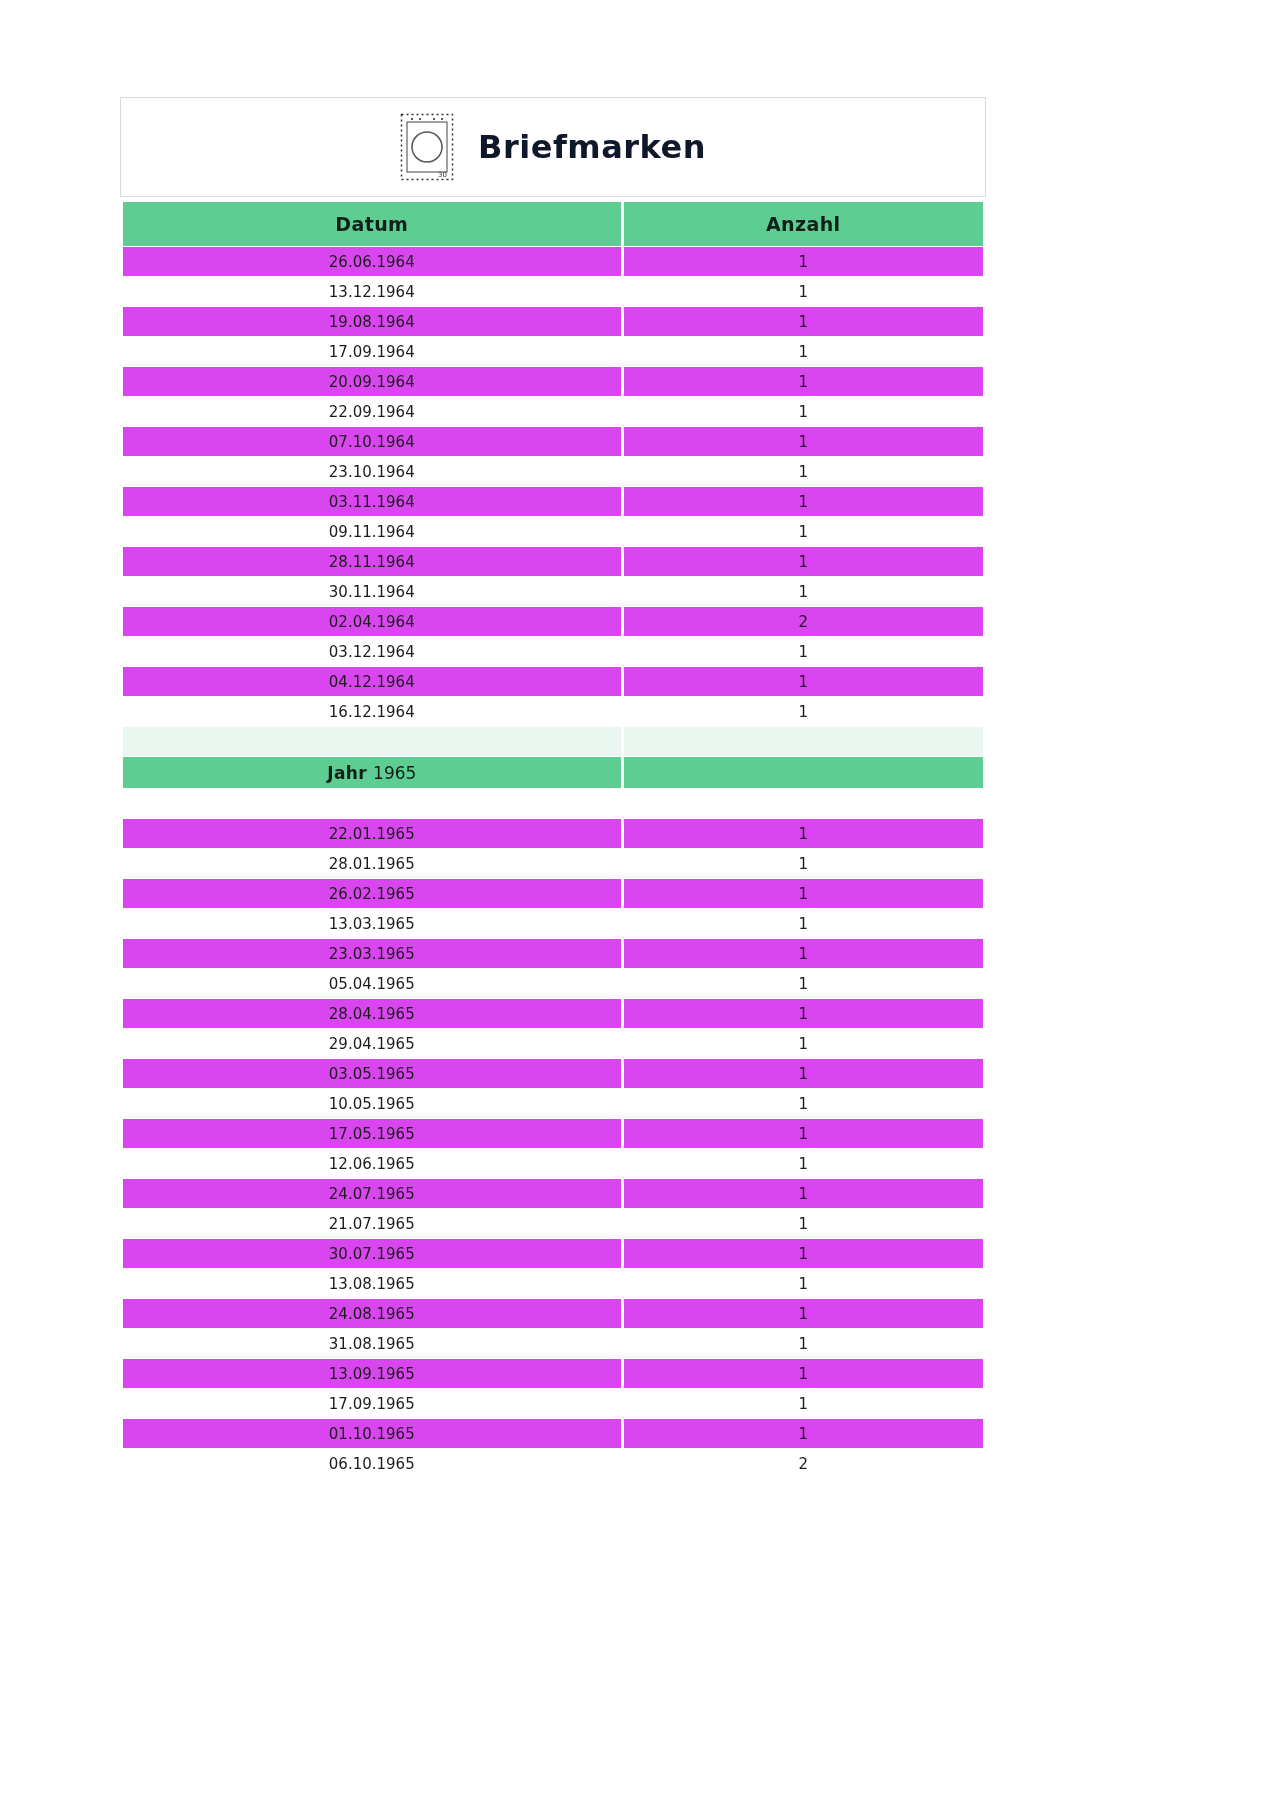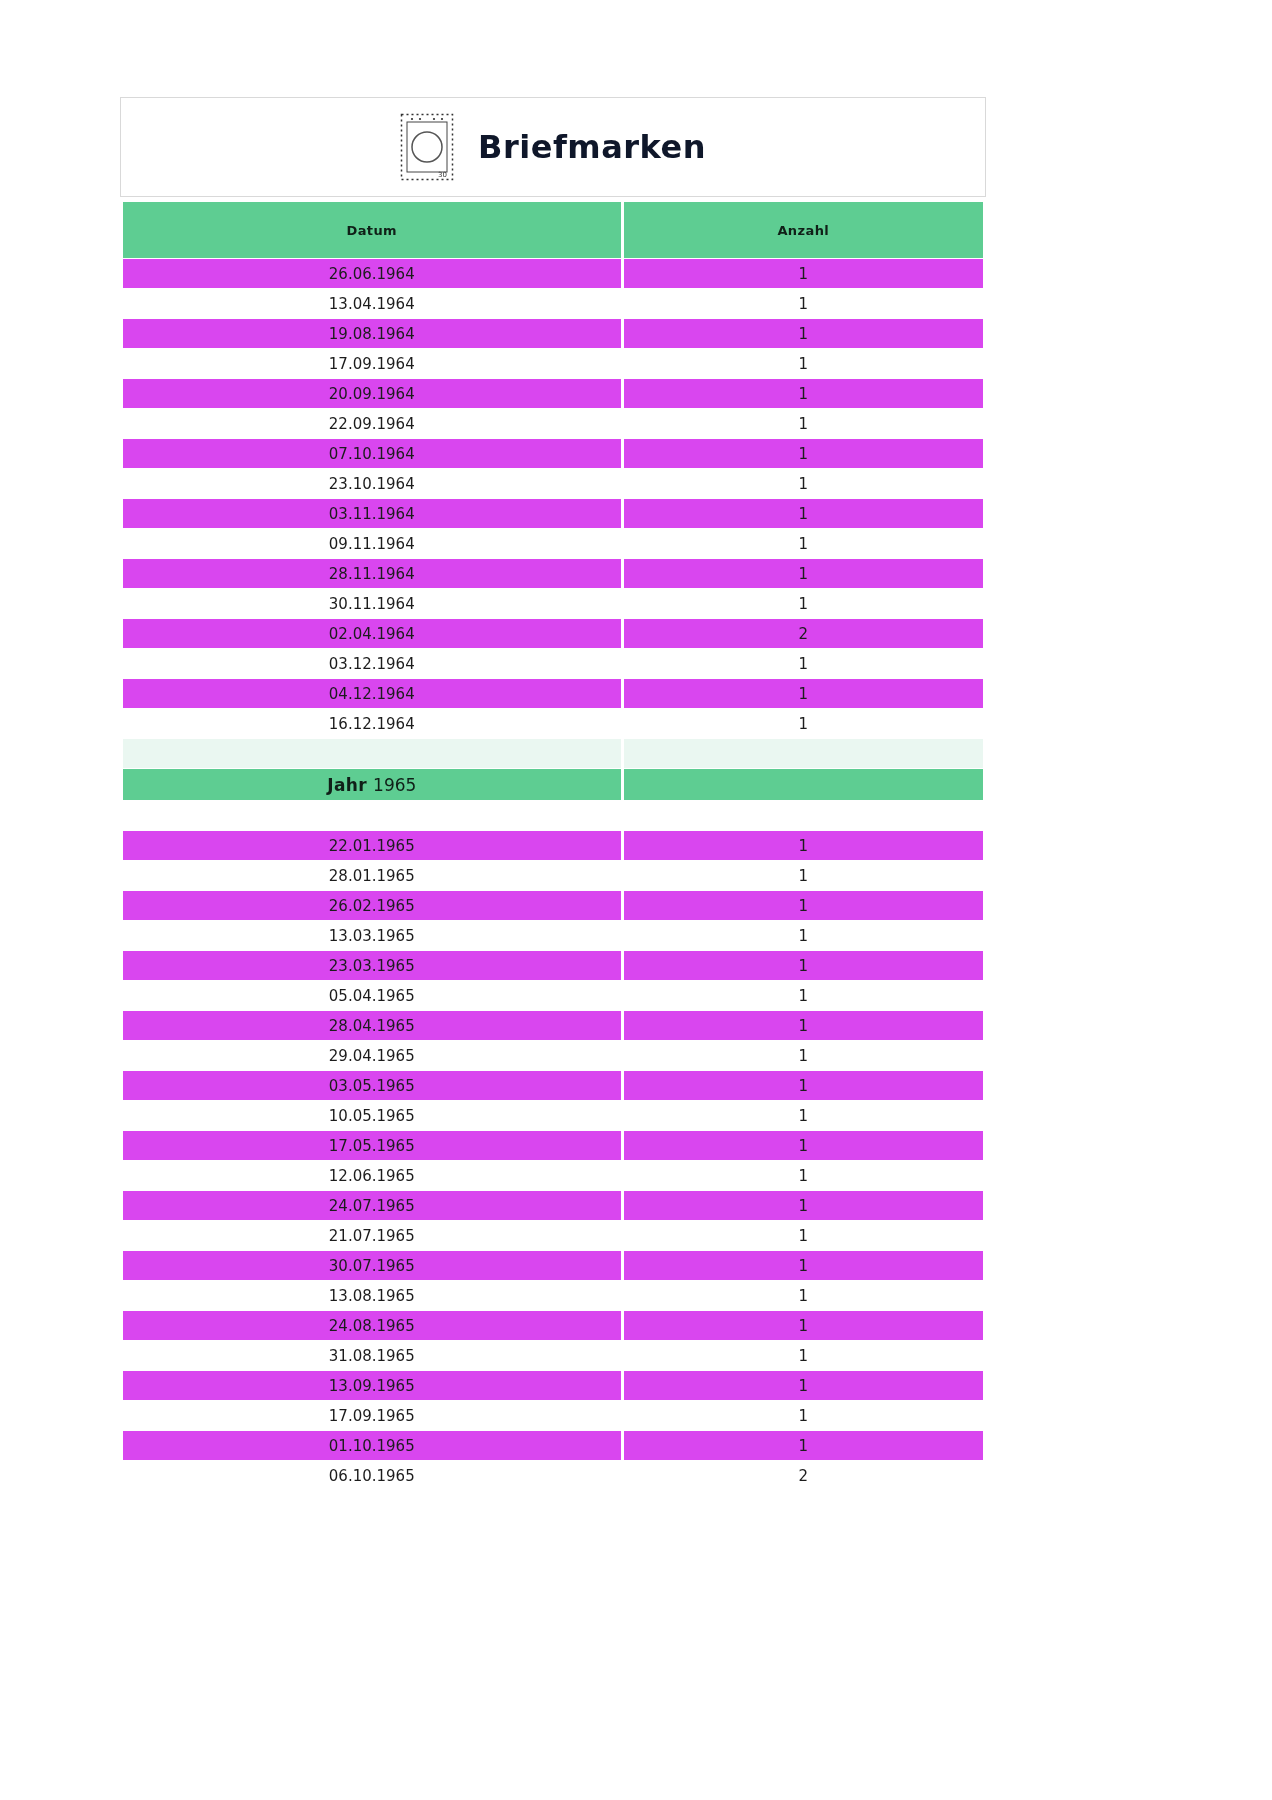--- a/index.html
+++ b/index.html
@@ -49,23 +49,23 @@
   col.c-date  { width: 58%; }
   col.c-count { width: 42%; }
   th, td {
     padding: 0;
     text-align: center;
     border-left: 3px solid #ffffff;
     border-right: 3px solid #ffffff;
     border-bottom: 1px solid #ffffff;
   }
   th {
-    height: 56px;
+    height: 44px;
     background: #5ecd92;
-    font-size: 13px;
+    font-size: 19px;
     font-weight: bold;
     color: #102018;
     letter-spacing: 0.4px;
   }
   td {
     height: 29px;
     font-size: 15px;
     color: #1c1c1c;
   }
   tr.shade td { background: #d946ef; }
@@ -112,21 +112,21 @@
         <th>Datum</th>
         <th>Anzahl</th>
       </tr>
     </thead>
     <tbody id="rows-1964">
         <tr class="shade">
           <td class="date-cell">26.06.1964</td>
           <td class="count-cell">1</td>
         </tr>
         <tr class="plain">
-          <td class="date-cell">13.04.1964</td>
+          <td class="date-cell">13.12.1964</td>
           <td class="count-cell">1</td>
         </tr>
         <tr class="shade">
           <td class="date-cell">19.08.1964</td>
           <td class="count-cell">1</td>
         </tr>
         <tr class="plain">
           <td class="date-cell">17.09.1964</td>
           <td class="count-cell">1</td>
         </tr>

